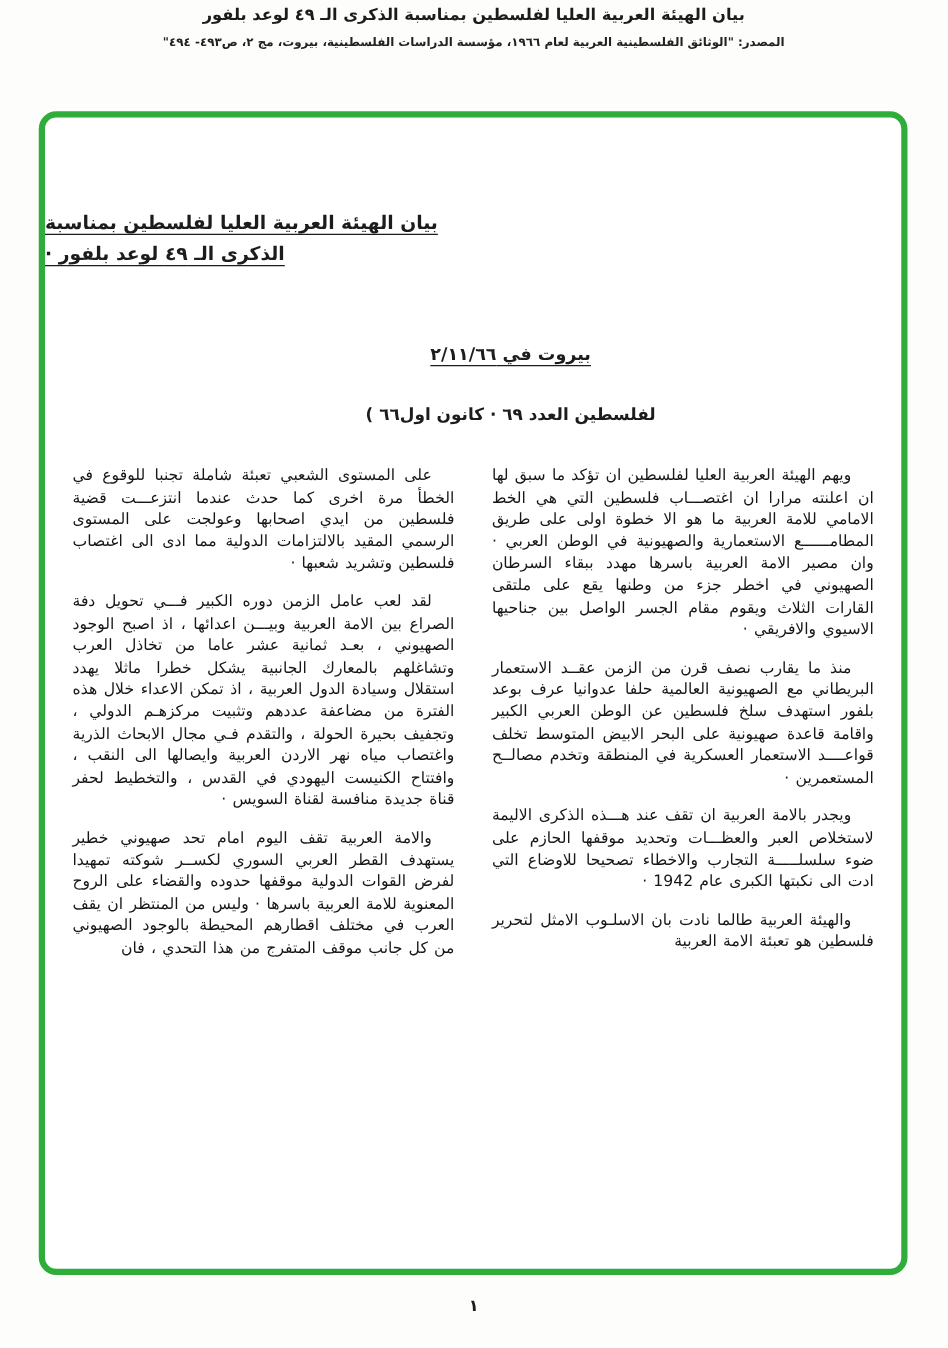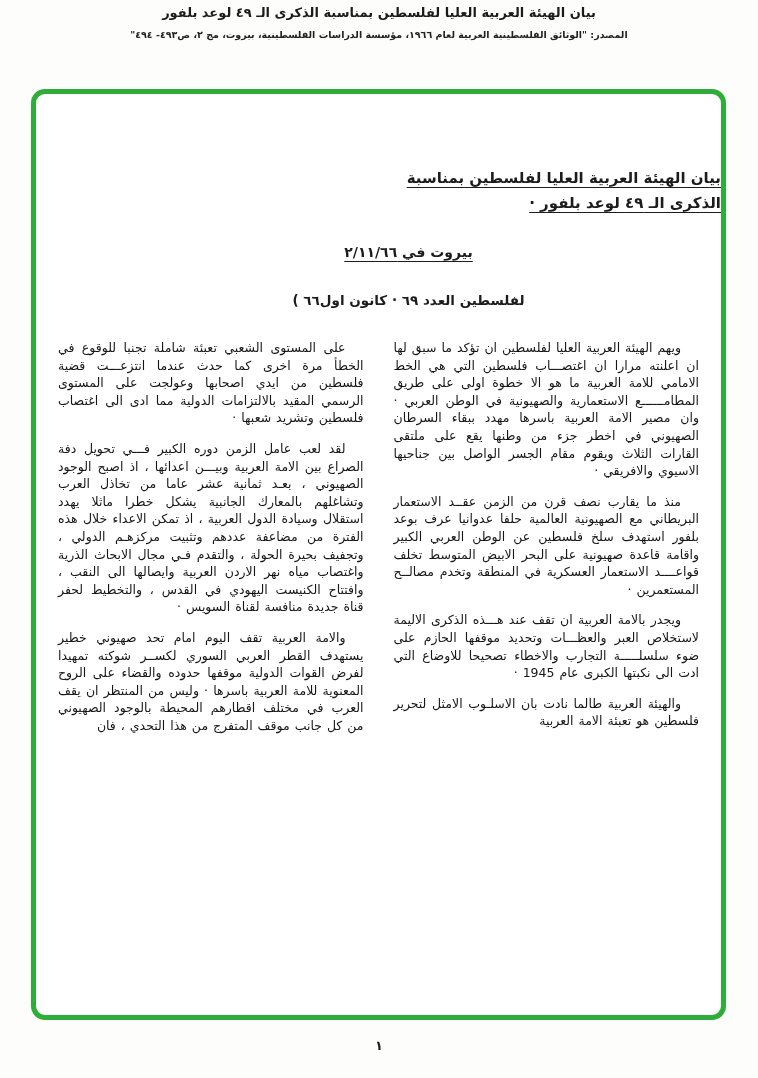--- a/index.html
+++ b/index.html
@@ -39,21 +39,21 @@
     width: 695px;
     height: 931px;
     background: #ffffff;
     border: 5px solid #2ead3a;
     border-radius: 14px;
     direction: rtl;
   }
 
   .doc-title {
     margin-top: 72px;
-    text-align: right;
+    text-align: left;
     font-weight: bold;
     font-size: 15px;
     line-height: 1.65;
   }
   .doc-title .u-line {
     display: inline-block;
     text-decoration: underline;
     text-underline-offset: 4px;
   }
 
@@ -64,20 +64,21 @@
     font-size: 13.5px;
     line-height: 1.55;
     transform: translateX(30px); 
   }
   .doc-dateline {
     display: inline-block;
     text-decoration: underline;
     text-underline-offset: 4px;
     font-size: 14px;
     margin-bottom: 6px;
+    margin-top: 32px;
   }
 
   
   .article-columns {
     display: flex;
     direction: rtl;          
     gap: 30px;
     padding: 0 22px;
     margin-top: 28px;
   }
@@ -124,21 +125,21 @@
     <span class="doc-dateline">بيروت في ٢/١١/٦٦</span><br>
     <br>
     <span>لفلسطين العدد ٦٩ · كانون اول٦٦ )</span>
   </div>
 
   <div class="article-columns">
 
     <div class="article-column">
       <p>ويهم الهيئة العربية العليا لفلسطين ان تؤكد ما سبق لها ان اعلنته مرارا ان اغتصـــاب فلسطين التي هي الخط الامامي للامة العربية ما هو الا خطوة اولى على طريق المطامــــــع الاستعمارية والصهيونية في الوطن العربي · وان مصير الامة العربية باسرها مهدد ببقاء السرطان الصهيوني في اخطر جزء من وطنها يقع على ملتقى القارات الثلاث ويقوم مقام الجسر الواصل بين جناحيها الاسيوي والافريقي ·</p>
       <p>منذ ما يقارب نصف قرن من الزمن عقــد الاستعمار البريطاني مع الصهيونية العالمية حلفا عدوانيا عرف بوعد بلفور استهدف سلخ فلسطين عن الوطن العربي الكبير واقامة قاعدة صهيونية على البحر الابيض المتوسط تخلف قواعــــد الاستعمار العسكرية في المنطقة وتخدم مصالــح المستعمرين ·</p>
-      <p>ويجدر بالامة العربية ان تقف عند هـــذه الذكرى الاليمة لاستخلاص العبر والعظـــات وتحديد موقفها الحازم على ضوء سلسلـــــة التجارب والاخطاء تصحيحا للاوضاع التي ادت الى نكبتها الكبرى عام 1945 ·</p>
+      <p>ويجدر بالامة العربية ان تقف عند هـــذه الذكرى الاليمة لاستخلاص العبر والعظـــات وتحديد موقفها الحازم على ضوء سلسلـــــة التجارب والاخطاء تصحيحا للاوضاع التي ادت الى نكبتها الكبرى عام 1942 ·</p>
       <p>والهيئة العربية طالما نادت بان الاسلـوب الامثل لتحرير فلسطين هو تعبئة الامة العربية</p>
     </div>
 
     <div class="article-column">
       <p>على المستوى الشعبي تعبئة شاملة تجنبا للوقوع في الخطأ مرة اخرى كما حدث عندما انتزعـــت قضية فلسطين من ايدي اصحابها وعولجت على المستوى الرسمي المقيد بالالتزامات الدولية مما ادى الى اغتصاب فلسطين وتشريد شعبها ·</p>
       <p>لقد لعب عامل الزمن دوره الكبير فـــي تحويل دفة الصراع بين الامة العربية وبيـــن اعدائها ، اذ اصبح الوجود الصهيوني ، بعـد ثمانية عشر عاما من تخاذل العرب وتشاغلهم بالمعارك الجانبية يشكل خطرا ماثلا يهدد استقلال وسيادة الدول العربية ، اذ تمكن الاعداء خلال هذه الفترة من مضاعفة عددهم وتثبيت مركزهـم الدولي ، وتجفيف بحيرة الحولة ، والتقدم فـي مجال الابحاث الذرية واغتصاب مياه نهر الاردن العربية وايصالها الى النقب ، وافتتاح الكنيست اليهودي في القدس ، والتخطيط لحفر قناة جديدة منافسة لقناة السويس ·</p>
       <p>والامة العربية تقف اليوم امام تحد صهيوني خطير يستهدف القطر العربي السوري لكســر شوكته تمهيدا لفرض القوات الدولية موقفها حدوده والقضاء على الروح المعنوية للامة العربية باسرها · وليس من المنتظر ان يقف العرب في مختلف اقطارهم المحيطة بالوجود الصهيوني من كل جانب موقف المتفرج من هذا التحدي ، فان</p>
     </div>
 
   </div>

